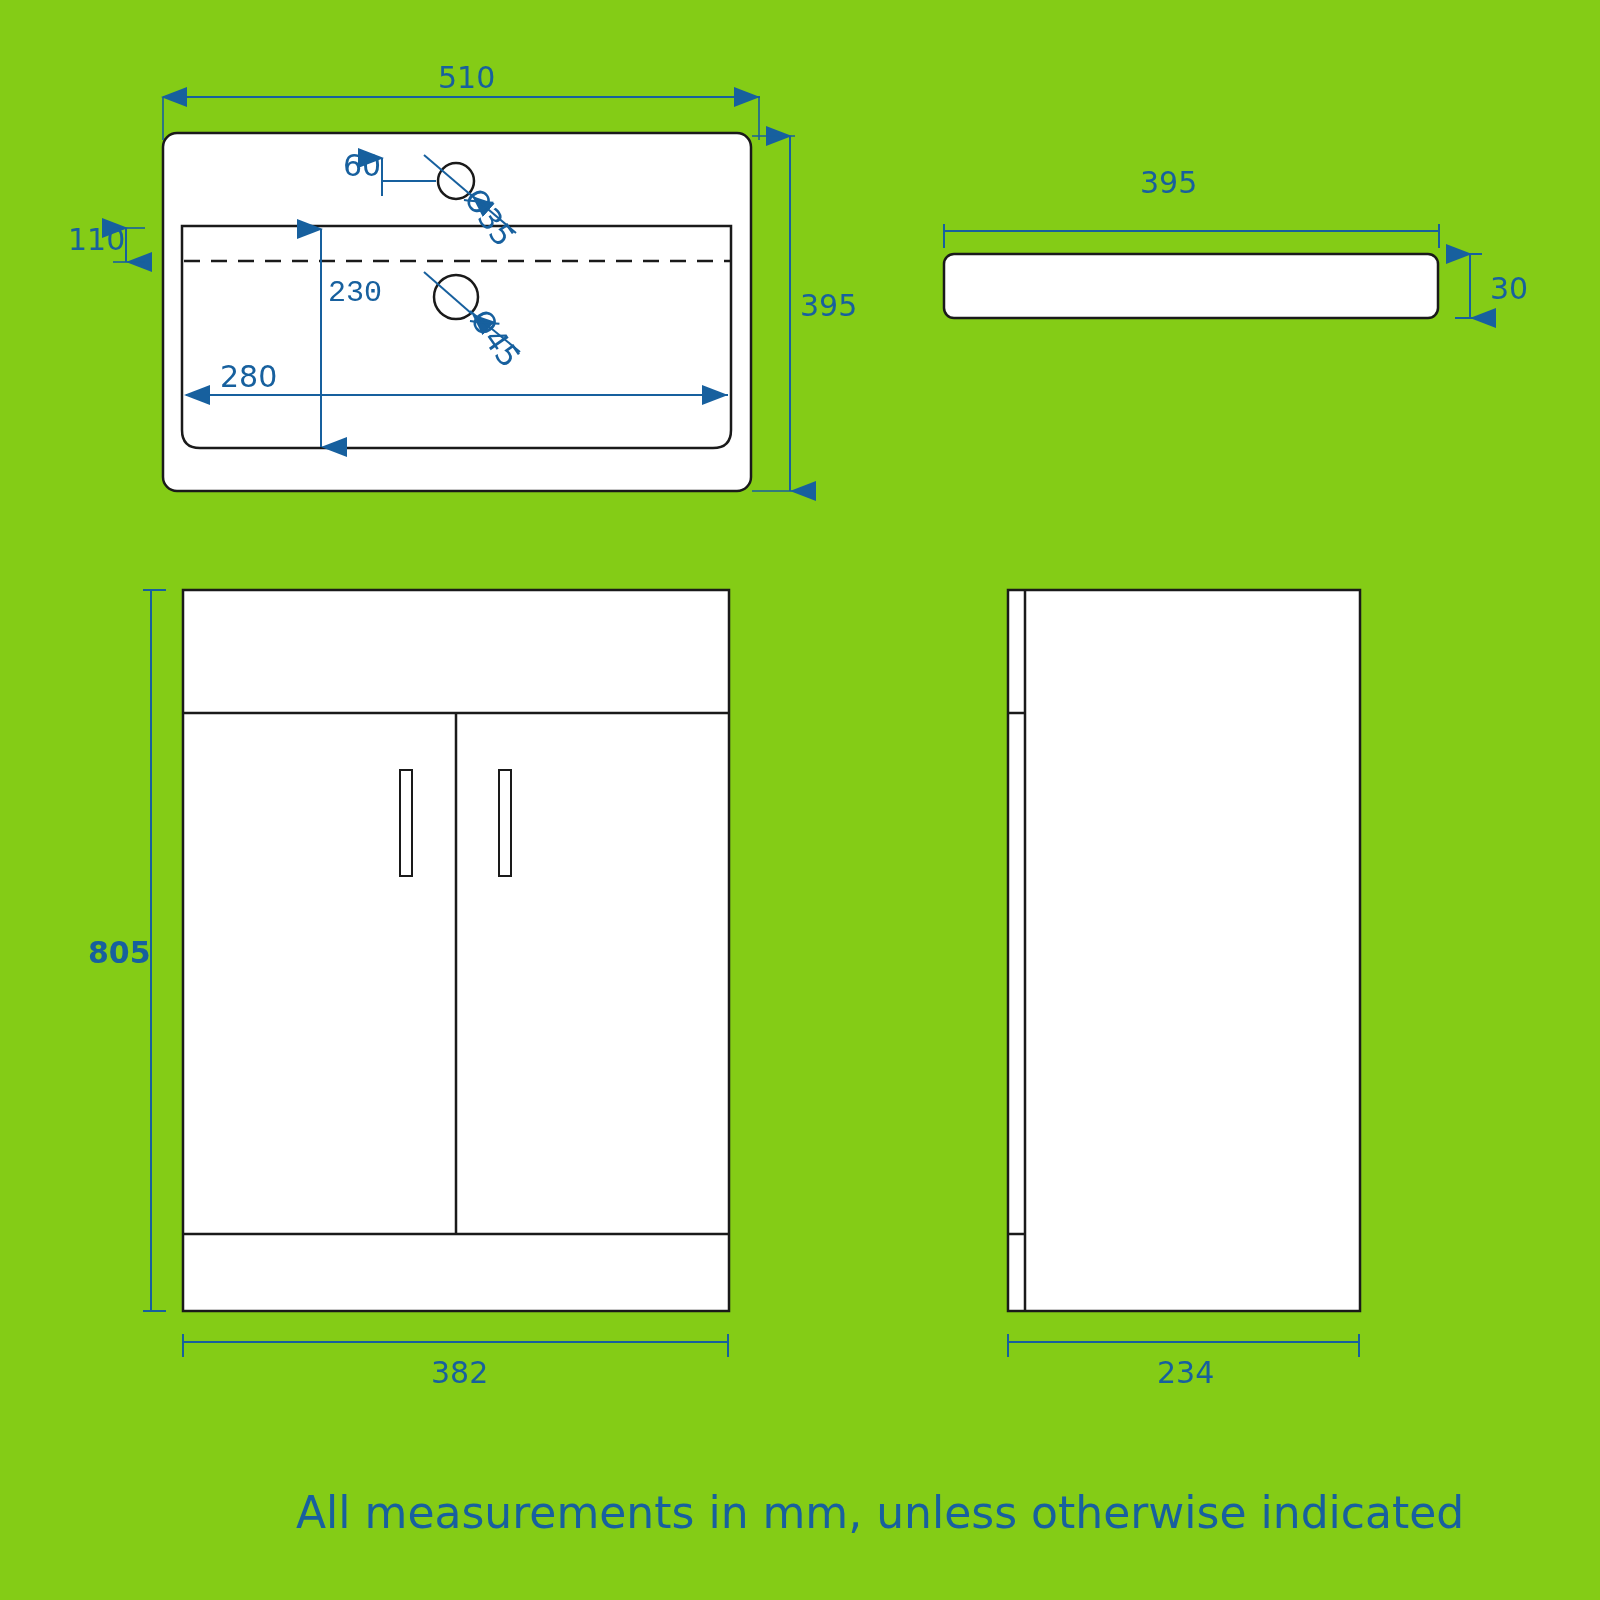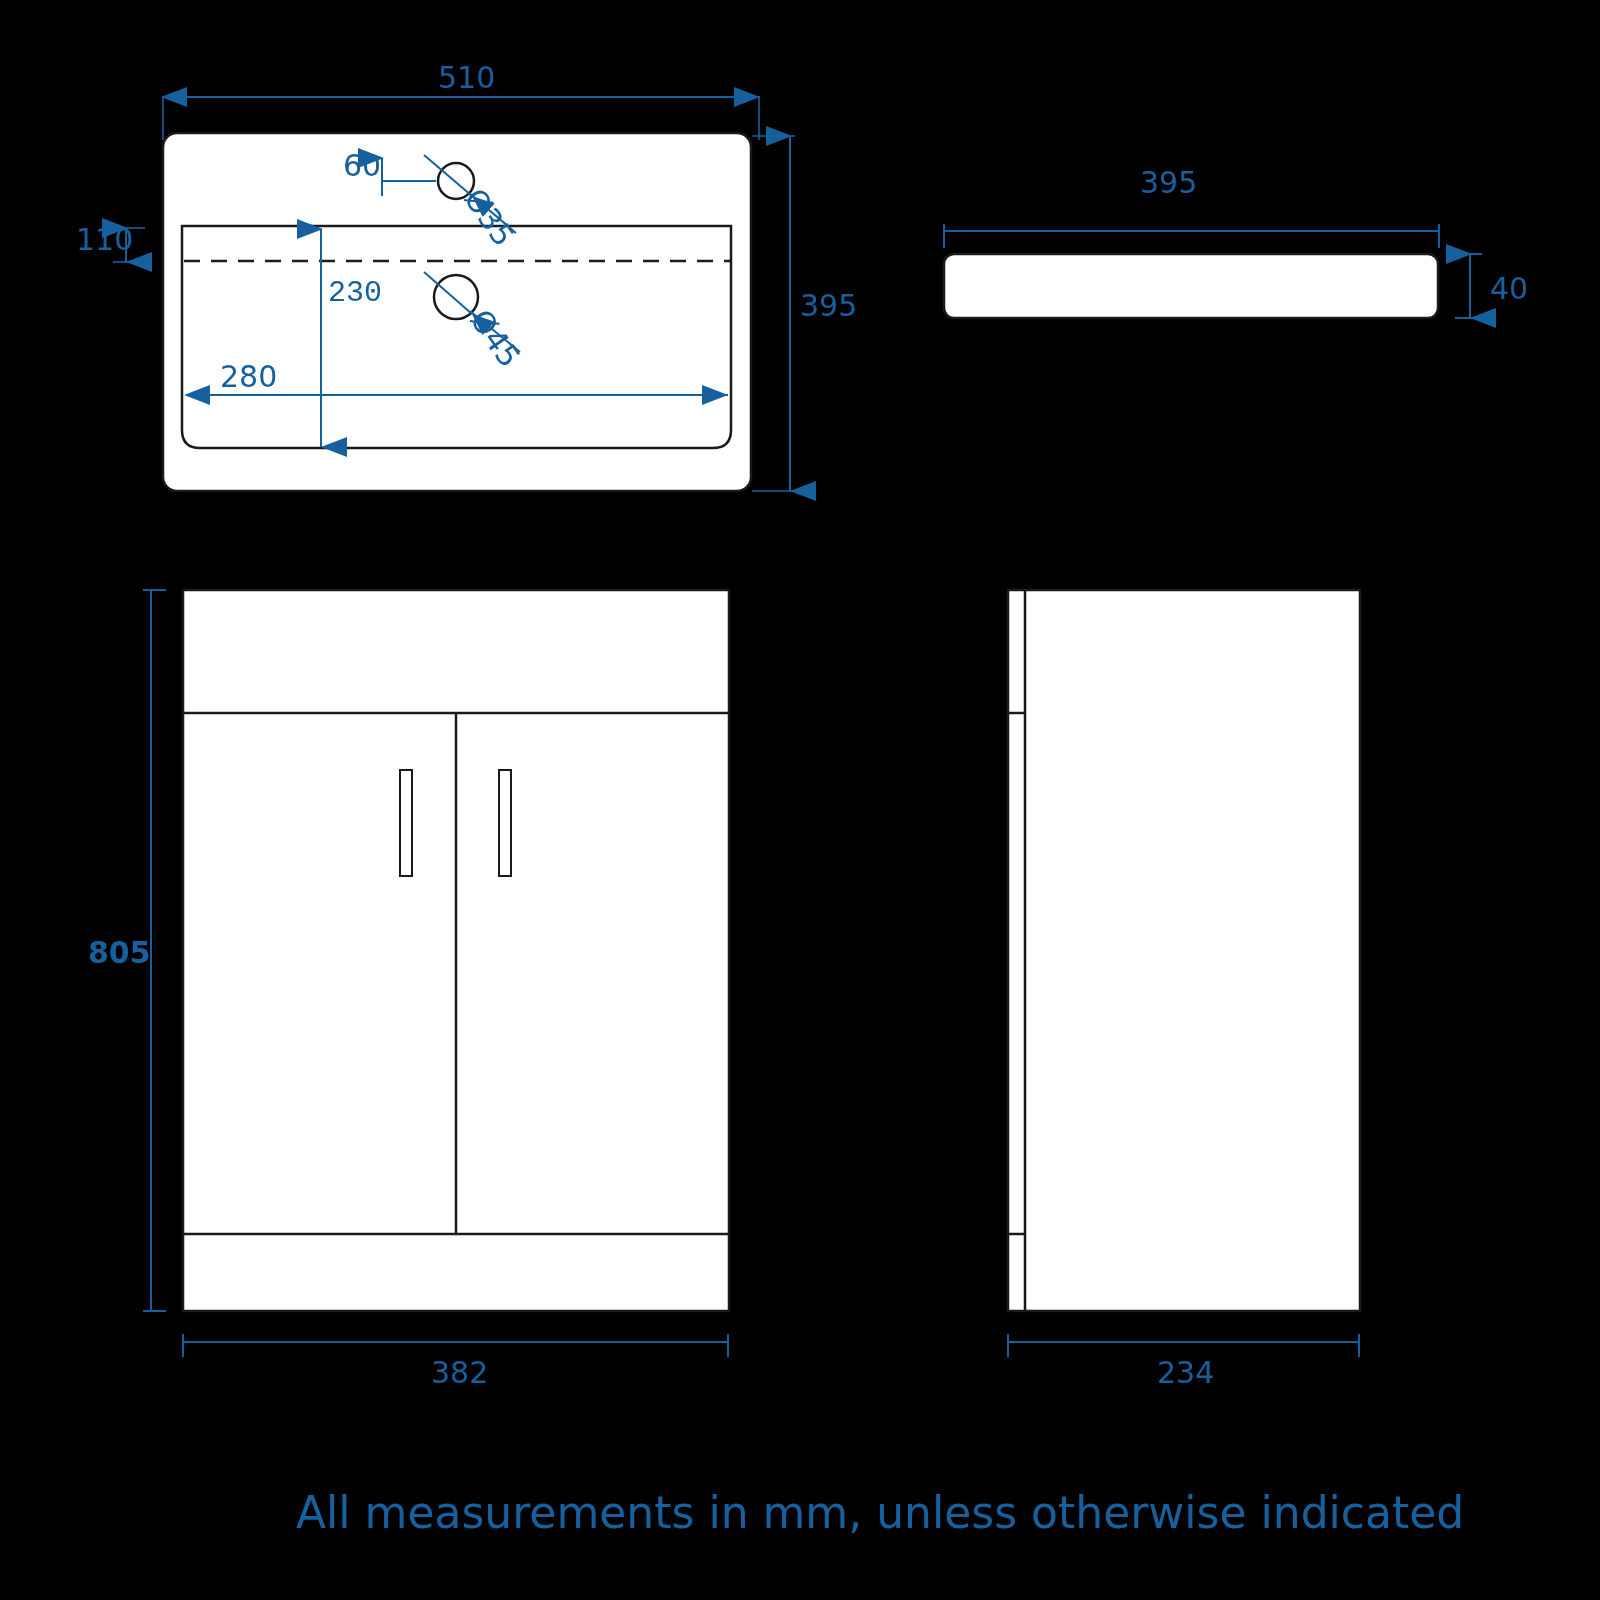--- a/index.html
+++ b/index.html
@@ -11,21 +11,21 @@
     width: 1600px;
     height: 1600px;
     font-family: "DejaVu Sans", sans-serif;
     color: #17609e;
     overflow: hidden;
   }
   #sheet {
     position: relative;
     width: 1600px;
     height: 1600px;
-    background: #000000;
+    background: #84cc16;
   }
   svg.layer {
     position: absolute;
     left: 0;
     top: 0;
     width: 1600px;
     height: 1600px;
   }
   .dimtext {
     position: absolute;
@@ -158,35 +158,35 @@
       <line x1="1008" y1="1342" x2="1360" y2="1342" stroke="#17609e" stroke-width="2"></line>
       <line x1="1008" y1="1334" x2="1008" y2="1357" stroke="#17609e" stroke-width="2"></line>
       <line x1="1359" y1="1334" x2="1359" y2="1357" stroke="#17609e" stroke-width="2"></line>
     </g>
   </svg>
 
   <div class="dimtext" style="left:438px; top:60px;">510</div>
 
   <div class="dimtext" style="left:800px; top:288px;">395</div>
 
-  <div class="dimtext" style="left:76px; top:222px;">110</div>
+  <div class="dimtext" style="left:68px; top:222px;">110</div>
 
   <div class="dimtext" style="left:343px; top:148px;">60</div>
 
   <div class="dimtext rot" style="left:486px; top:182px; transform:rotate(55deg);">Ø35</div>
 
   <div class="dimtext rot" style="left:492px; top:303px; transform:rotate(55deg);">Ø45</div>
 
   <div class="dimtext" style="left:324px; top:276px; background:#ffffff; padding:0 4px;font-family:Liberation Mono, monospace;">230</div>
 
   <div class="dimtext" style="left:216px; top:359px; background:#ffffff; padding:0 4px;">280</div>
 
   <div class="dimtext" style="left:1140px; top:165px;">395</div>
 
-  <div class="dimtext" style="left:1490px; top:271px;">40</div>
+  <div class="dimtext" style="left:1490px; top:271px;">30</div>
 
   <div class="dimtext" style="left:88px; top:935px;font-weight:bold;">805</div>
 
   <div class="dimtext" style="left:431px; top:1355px;">382</div>
 
   <div class="dimtext" style="left:1157px; top:1355px;">234</div>
 
   <div class="footnote" style="left:296px; top:1487px;">All measurements in mm, unless otherwise indicated</div>
 
 </div>

